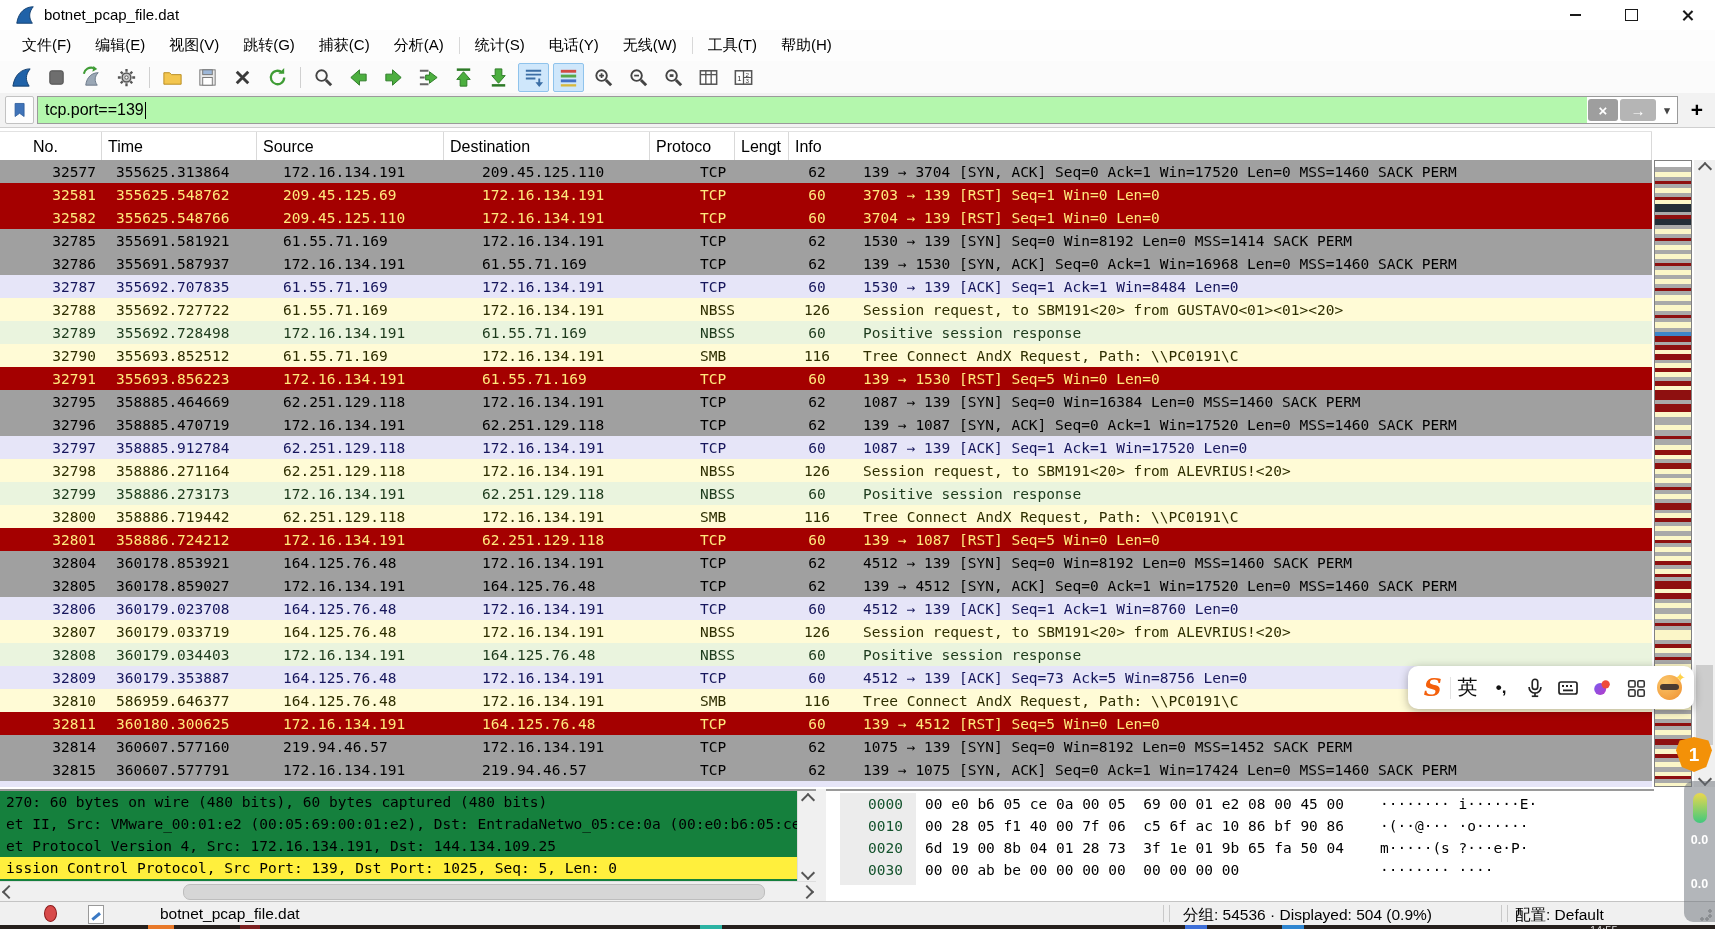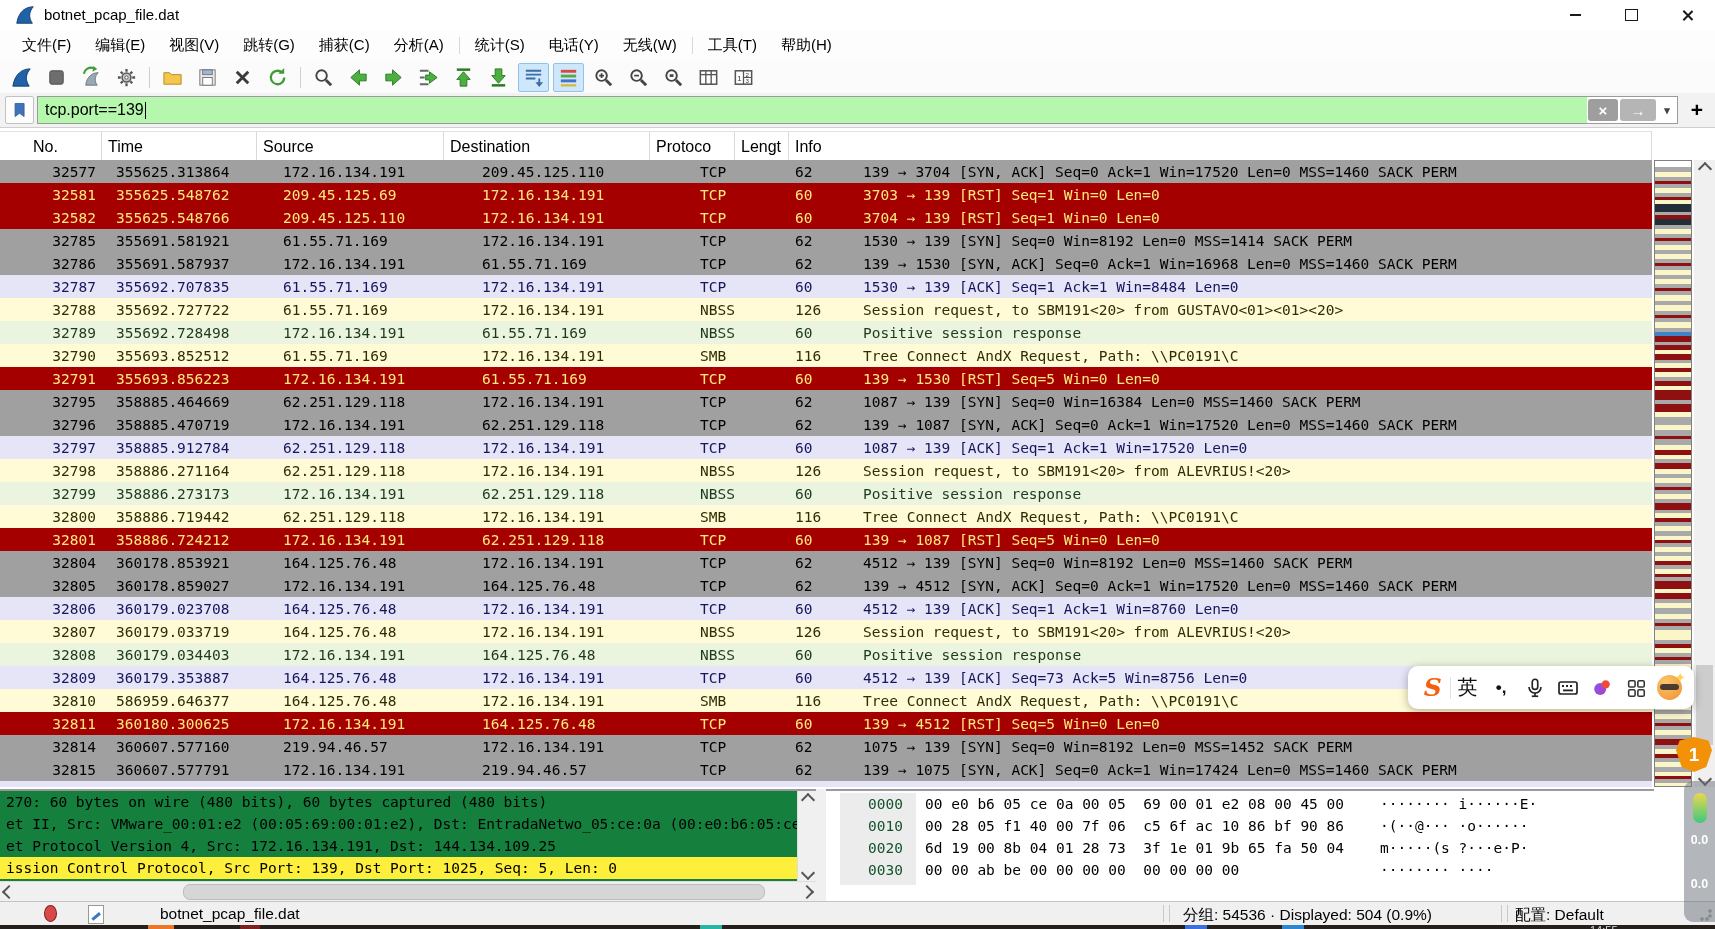--- a/index.html
+++ b/index.html
@@ -47,21 +47,21 @@
          border-top:1px solid #e2e2e2;border-bottom:1px solid #bdbdbd;display:grid;
          grid-template-columns:102px 155px 187px 206px 85px 54px 1fr;align-items:center;font-size:16px;}
   .phcell{height:100%;display:flex;align-items:center;border-right:1px solid #d9d9d9;padding-left:6px;
           overflow:hidden;white-space:nowrap;}
   .phcell:first-child{padding-left:33px;}
   .rows{position:absolute;left:0;top:160px;width:1652px;height:627px;overflow:hidden;
         font-family:"DejaVu Sans Mono",monospace;font-size:14.5px;}
   .prow{display:grid;grid-template-columns:102px 155px 187px 206px 85px 54px 1fr;height:23px;
         align-items:center;white-space:pre;gap:12px;}
   .c-no{text-align:right;padding-right:6px;}
-  .c-len{text-align:left;padding-right:10px;}
+  .c-len{text-align:center;padding-right:10px;}
   .c-info{overflow:hidden;padding-left:2px;}
   .c-time,.c-src,.c-dst,.c-proto{padding-left:2px;overflow:hidden;}
   .st-gray{background:#a0a0a0;color:#000;}
   .st-red{background:#a40000;color:#ffe97d;}
   .st-lav{background:#e6e5f8;color:#16165c;}
   .st-yel{background:#fffbd6;color:#2e2e00;}
   .st-grn{background:#eaf4de;color:#1c3a1c;}
   
   .minimap{position:absolute;left:1654px;top:160px;width:38px;height:627px;border:1px solid #808080;
            overflow:hidden;background:#fff;box-sizing:border-box;}

